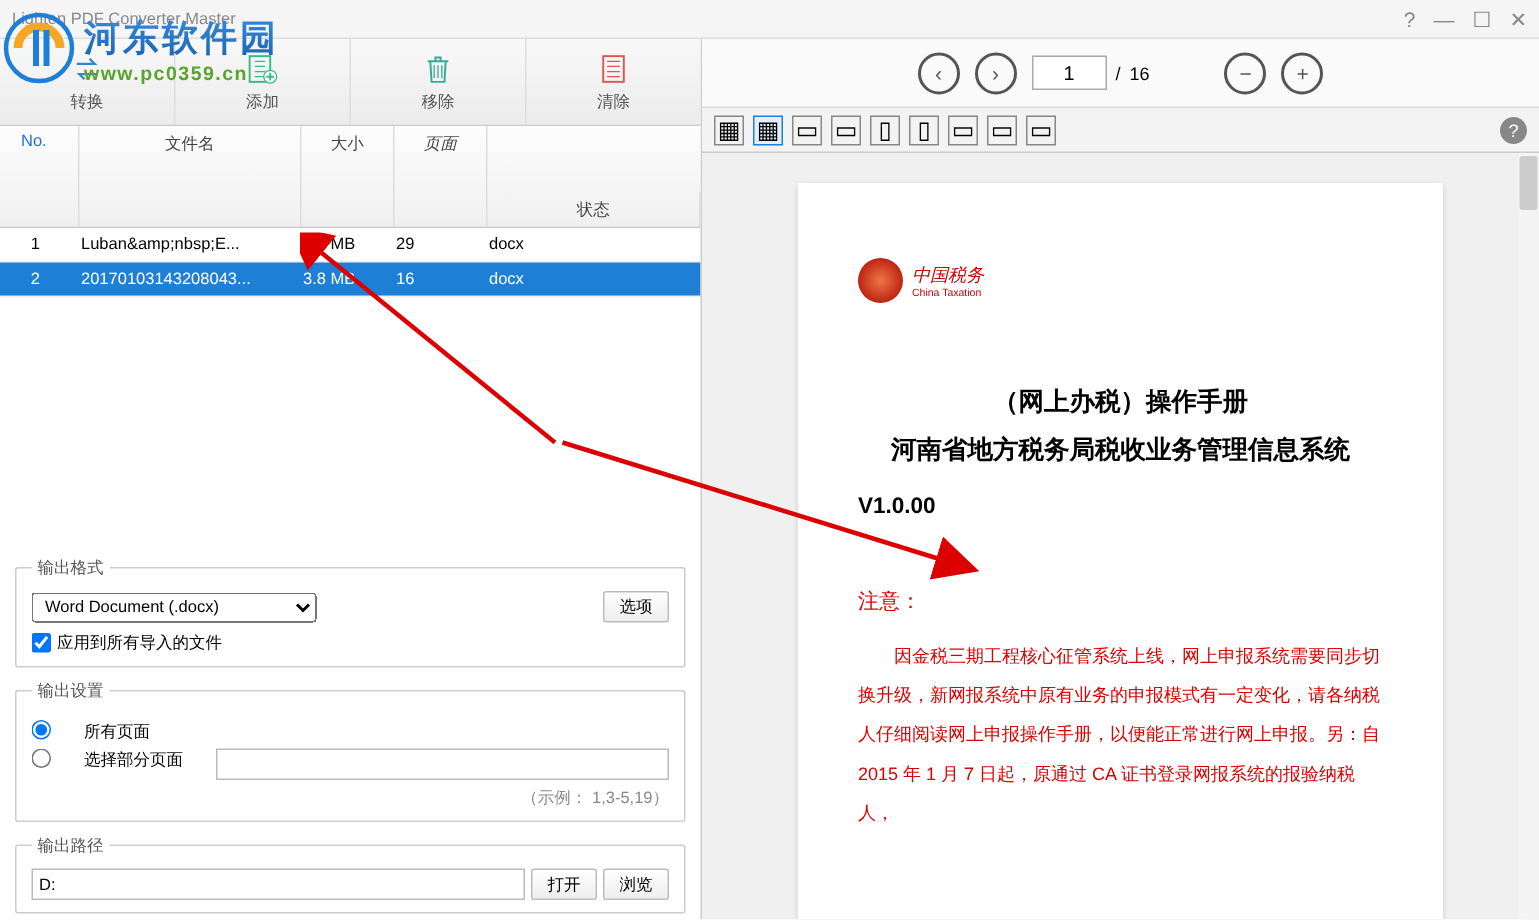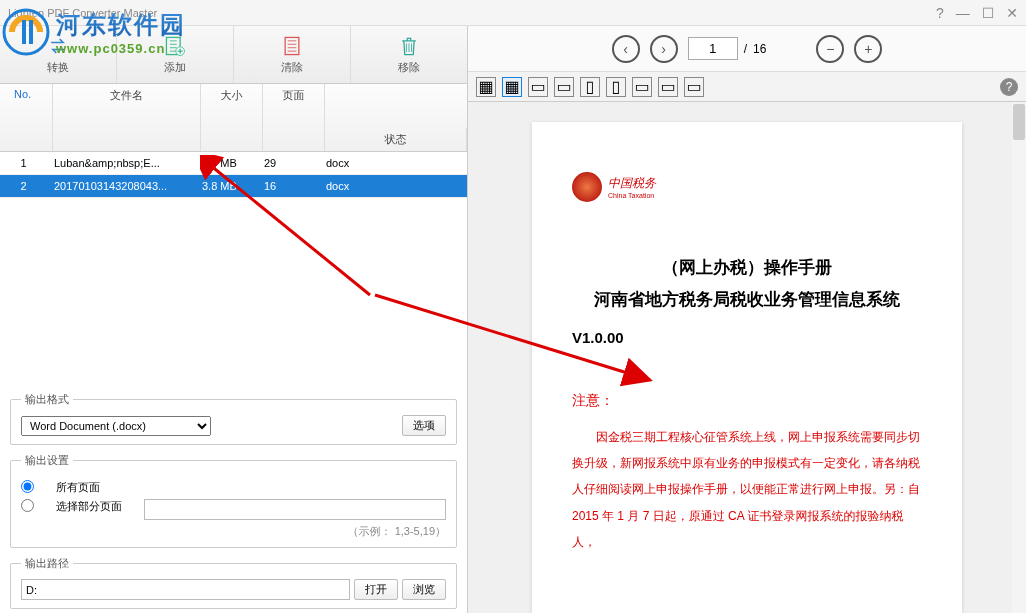--- a/index.html
+++ b/index.html
@@ -17,21 +17,21 @@
     .toolbar { height: 58px; background: linear-gradient(#f8f8f8,#ececec); border-bottom: 1px solid #ccc; display: flex; }
     .tool-btn { flex: 1; display: flex; flex-direction: column; align-items: center; justify-content: center; gap: 2px; cursor: pointer; border-right: 1px solid #ddd; font-size: 11px; color: #555; }
     .tool-btn:last-child { border-right: none; }
     .tool-btn svg { width: 28px; height: 24px; }
     
     .table-head { display: flex; background: linear-gradient(#fdfdfd,#f0f0f0); border-bottom: 1px solid #ccc; }
     .th { padding: 4px 6px; font-size: 11px; color: #444; border-right: 1px solid #ddd; text-align: center; }
     .th.no { width: 53px; color: #1e6fd6; text-align: left; padding-left: 14px; }
     .th.nm { width: 148px; }
     .th.sz { width: 62px; }
-    .th.pg { width: 62px; }
+    .th.pg { width: 62px; font-style: italic; }
     .th.st { flex: 1; margin-top: 44px; }
     
     .table-body { flex: 1; overflow: auto; }
     .tr { display: flex; font-size: 11px; border-bottom: 1px solid #eee; }
     .tr.selected { background: #1e7fd6; color: #fff; }
     .td { padding: 5px 6px; border-right: 1px solid transparent; white-space: nowrap; overflow: hidden; text-overflow: ellipsis; }
     .td.no { width: 48px; text-align: center; }
     .td.nm { width: 148px; }
     .td.sz { width: 62px; }
     .td.pg { width: 62px; }
@@ -120,31 +120,31 @@
         <svg viewBox="0 0 32 28">
             <rect x="6" y="4" width="16" height="20" fill="none" stroke="#3b8" stroke-width="1.5"></rect>
             <path d="M10 8h8M10 12h8M10 16h8M10 20h8" stroke="#3b8"></path>
             <circle cx="22" cy="20" r="5" fill="#fff" stroke="#3b8"></circle>
             <path d="M22 17v6M19 20h6" stroke="#3b8" stroke-width="1.5"></path>
           </svg>
         <span>添加</span>
       </div>
       <div class="tool-btn">
         <svg viewBox="0 0 32 28">
+            <path d="M10 8h12l-1 16H11z M8 8h16 M14 5h4v3h-4z" fill="none" stroke="#3a9" stroke-width="1.5"></path>
+            <path d="M13 11v10M16 11v10M19 11v10" stroke="#3a9"></path>
+          </svg>
+        <span>移除</span>
+      </div>
+      <div class="tool-btn">
+        <svg viewBox="0 0 32 28">
             <rect x="8" y="4" width="16" height="20" fill="none" stroke="#d55" stroke-width="1.5"></rect>
             <path d="M11 8h10M11 12h10M11 16h10M11 20h10" stroke="#d55"></path>
           </svg>
         <span>清除</span>
-      </div>
-      <div class="tool-btn">
-        <svg viewBox="0 0 32 28">
-            <path d="M10 8h12l-1 16H11z M8 8h16 M14 5h4v3h-4z" fill="none" stroke="#3a9" stroke-width="1.5"></path>
-            <path d="M13 11v10M16 11v10M19 11v10" stroke="#3a9"></path>
-          </svg>
-        <span>移除</span>
       </div>
     </div>
 
     <div class="table-head">
       <div class="th no">No.</div>
       <div class="th nm">文件名</div>
       <div class="th sz">大小</div>
       <div class="th pg">页面</div>
       <div class="th st">状态</div>
     </div>
@@ -169,20 +169,24 @@
     <div class="bottom">
       <fieldset>
         <legend>输出格式</legend>
         <div class="row">
           <select>
             <option>Word Document (.docx)</option>
           </select>
           <div style="flex:1"></div>
           <button class="btn">选项</button>
         </div>
+        <label class="chk">
+          <input type="checkbox" checked="" style="">
+          <span>应用到所有导入的文件</span>
+        </label>
       </fieldset>
 
       <fieldset>
         <legend>输出设置</legend>
         <label class="radio-row">
           <input type="radio" name="pg" checked="" style="">
           <span>所有页面</span>
         </label>
         <label class="radio-row">
           <input type="radio" name="pg" style="">

